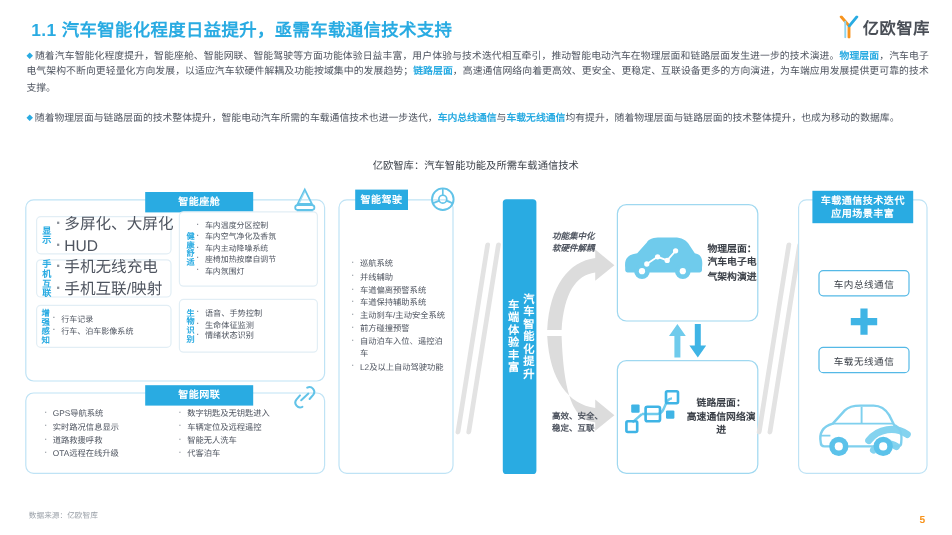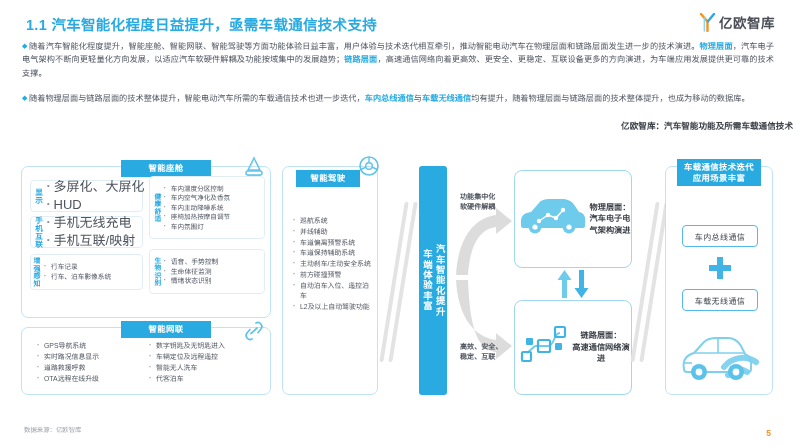--- a/index.html
+++ b/index.html
@@ -31,22 +31,22 @@
   .para.p2 { top: 92px; }
   .bullet {
     display:inline-block; width: 7px; color:#29ABE2; font-size: 7px;
     vertical-align: 1px;
   }
   .para .txt { display:inline; }
   .hl { color: #29ABE2; font-weight: bold; }
 
   
   .chart-title {
-    position: absolute; left: 0; right: 0; top: 119px; text-align: right;
-    font-size: 8.6px; font-weight: bold; color: #3b4048;
+    position: absolute; left: 0; right: 0; top: 131px; text-align: center;
+    font-size: 8.6px; font-weight: normal; color: #3b4048;
   }
 
   
   .diagram { position:absolute; left: 0; top: 150px; width: 793px; height: 248px; }
 
   .card {
     position: absolute; border: 1px solid #BFE3F5; border-radius: 7px;
     background: #fff;
   }
   .card-hdr {
@@ -212,21 +212,21 @@
       <li>OTA远程在线升级</li>
     </ul>
     <ul class="items" style="position:absolute; left:148px; top:191px; font-size:6.9px; line-height:1.58;">
       <li>数字钥匙及无钥匙进入</li>
       <li>车辆定位及远程遥控</li>
       <li>智能无人洗车</li>
       <li>代客泊车</li>
     </ul>
 
     <div class="card" style="left:282px; top:16px; width:96px; height:229px;"></div>
-    <div class="card-hdr" style="left:296px; top:20px; width:64px;">智能驾驶</div>
+    <div class="card-hdr" style="left:296px; top:8px; width:44px;">智能驾驶</div>
     <div class="corner-icon" style="left:358px; top:5px;">
       <svg width="22" height="22" viewBox="0 0 22 22">
         <circle cx="11" cy="11" r="9" fill="none" stroke="#62C3E8" stroke-width="1.6"></circle>
         <circle cx="11" cy="11" r="3.3" fill="none" stroke="#62C3E8" stroke-width="1.4"></circle>
         <path d="M11 1.9 L11 7.7 M2.5 14.5 L8.2 12.2 M19.5 14.5 L13.8 12.2" stroke="#62C3E8" stroke-width="1.4"></path>
       </svg>
     </div>
     <ul class="items" style="position:absolute; left:292px; top:66px; width:80px; font-size:6.9px; line-height:1.56;">
       <li>巡航系统</li>
       <li>并线辅助</li>
@@ -245,21 +245,21 @@
       <div class="vbar-txt">
         <span>汽车智能化提升</span><br><span>车端体验丰富</span>
       </div>
     </div>
 
     <svg style="position:absolute; left:450px; top:30px;" width="70" height="190" viewBox="0 0 70 190">
       <path d="M6 95 C8 58 24 38 46 35 L46 28 L62 41 L46 54 L46 47 C30 49 20 64 18 95 Z" fill="#DCDCDC"></path>
       <path d="M6 100 C8 137 24 157 46 160 L46 153 L62 166 L46 179 L46 172 C30 170 20 155 18 100 Z" fill="#DCDCDC"></path>
     </svg>
 
-    <div class="arrow-label" style="left:460px; top:42px;">
+    <div class="arrow-label" style="left:460px; top:42px;font-style:italic;">
       <span>功能集中化</span><br><span>软硬件解耦</span>
     </div>
     <div class="arrow-label" style="left:460px; top:192px;">
       <span>高效、安全、</span><br><span>稳定、互联</span>
     </div>
 
     <div class="layer-card" style="left:514px; top:20px; width:118px; height:98px;">
       <span style="margin-bottom:5px;">
         <svg width="74" height="42" viewBox="0 0 74 42">
           <path d="M6 30 C5 21 10 19 16 18 L24 9 C26 6 30 5 35 5 L47 5 C53 5 57 7 60 12 L64 18 C69 19 71 22 70 30 L70 32 C70 33 69 34 68 34 L8 34 C7 34 6 33 6 32 Z" fill="#6FCBEC"></path>

